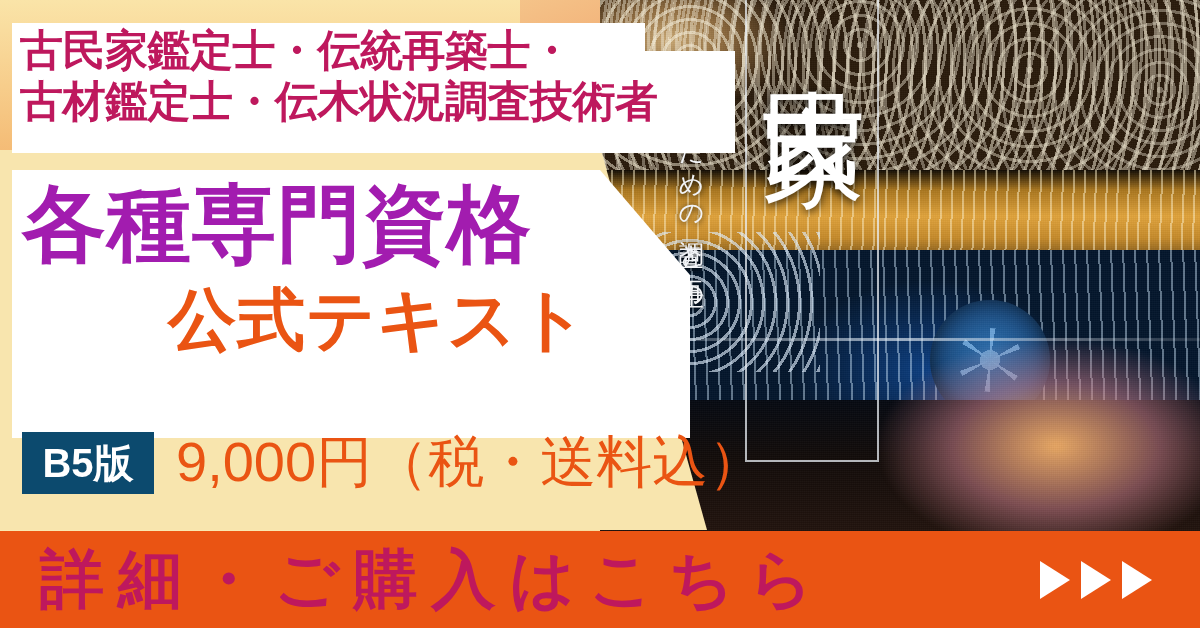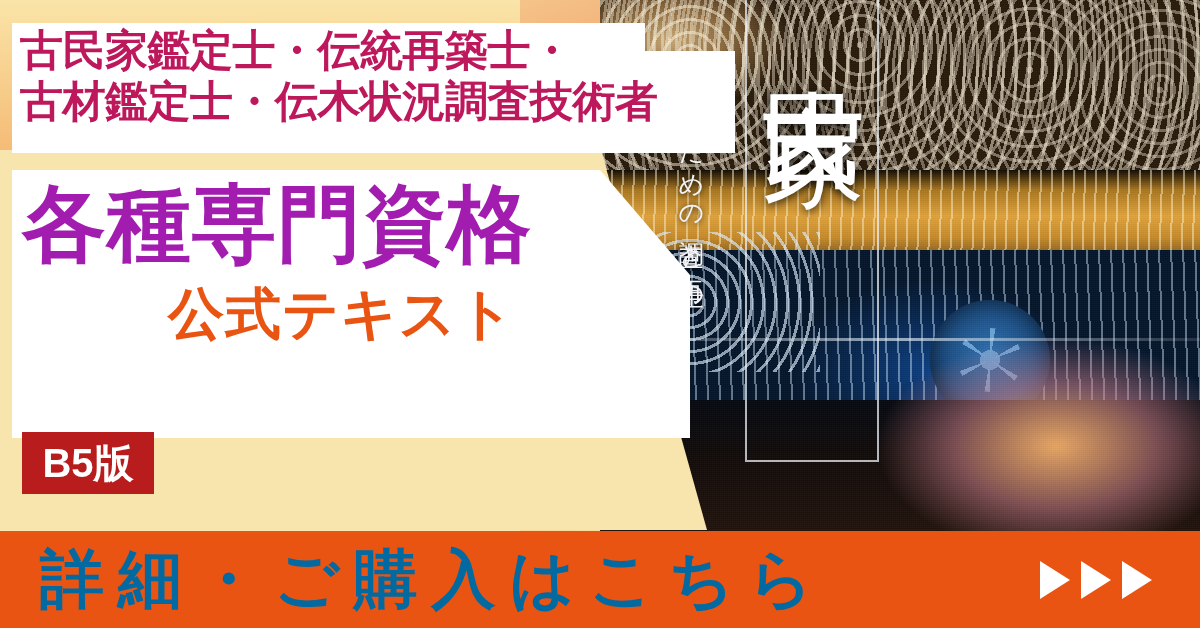--- a/index.html
+++ b/index.html
@@ -172,47 +172,47 @@
     position:absolute;left:12px;top:170px;width:678px;height:268px;
     background:#ffffff;
     clip-path:polygon(0 0, 588px 0, 678px 105px, 678px 268px, 0 268px);
   }
   .main-line1{
     position:absolute;left:22px;top:182px;
     color:#a21caf;font-size:84px;font-weight:700;line-height:1;letter-spacing:1px;
   }
   .main-line2{
     position:absolute;left:168px;top:286px;
-    color:#ea5413;font-size:56px;font-weight:700;line-height:1;letter-spacing:1px;
+    color:#ea5413;font-size:68px;font-weight:700;line-height:1;letter-spacing:1px;font-family:Liberation Serif, serif;
   }
 
   
   .badge{
     position:absolute;left:22px;top:432px;width:132px;height:62px;
-    background:#b91c1c;
+    background:#0c4a6e;
   }
   .badge-text{
     position:absolute;left:0;top:0;width:132px;height:62px;
     display:flex;align-items:center;justify-content:center;
     color:#ffffff;font-size:40px;font-weight:700;letter-spacing:0px;
   }
   .price{
     position:absolute;left:176px;top:430px;
     color:#ea5413;font-size:56px;font-weight:400;line-height:1.15;letter-spacing:0px;
   }
 
   
   .cta{
     position:absolute;left:0;top:531px;width:1200px;height:97px;
     background:#ea5413;
   }
   .cta-label{
     position:absolute;left:40px;top:531px;width:1000px;height:97px;
     display:flex;align-items:center;
-    color:#0369a1;font-size:64px;font-weight:700;letter-spacing:14px;
+    color:#be185d;font-size:64px;font-weight:700;letter-spacing:14px;
   }
   .arrows{
     position:absolute;right:48px;top:531px;height:97px;
     display:flex;align-items:center;gap:11px;
   }
   .arrow{
     width:0;height:0;
     border-left:30px solid #ffffff;
     border-top:19px solid transparent;
     border-bottom:19px solid transparent;
@@ -253,20 +253,21 @@
   <div class="qual-text">古民家鑑定士・伝統再築士・
 古材鑑定士・伝木状況調査技術者</div>
 
   <div class="panel-main"></div>
   <div class="main-line1">各種専門資格</div>
   <div class="main-line2">公式テキスト</div>
 
   <div class="badge">
     <span class="badge-text">B5版</span>
   </div>
+  <div class="price">9,000円（税・送料込）</div>
 
   <div class="cta"></div>
   <div class="cta-label">詳細・ご購入はこちら</div>
   <div class="arrows">
     <span class="arrow"></span>
     <span class="arrow"></span>
     <span class="arrow"></span>
   </div>
 
 </div>

